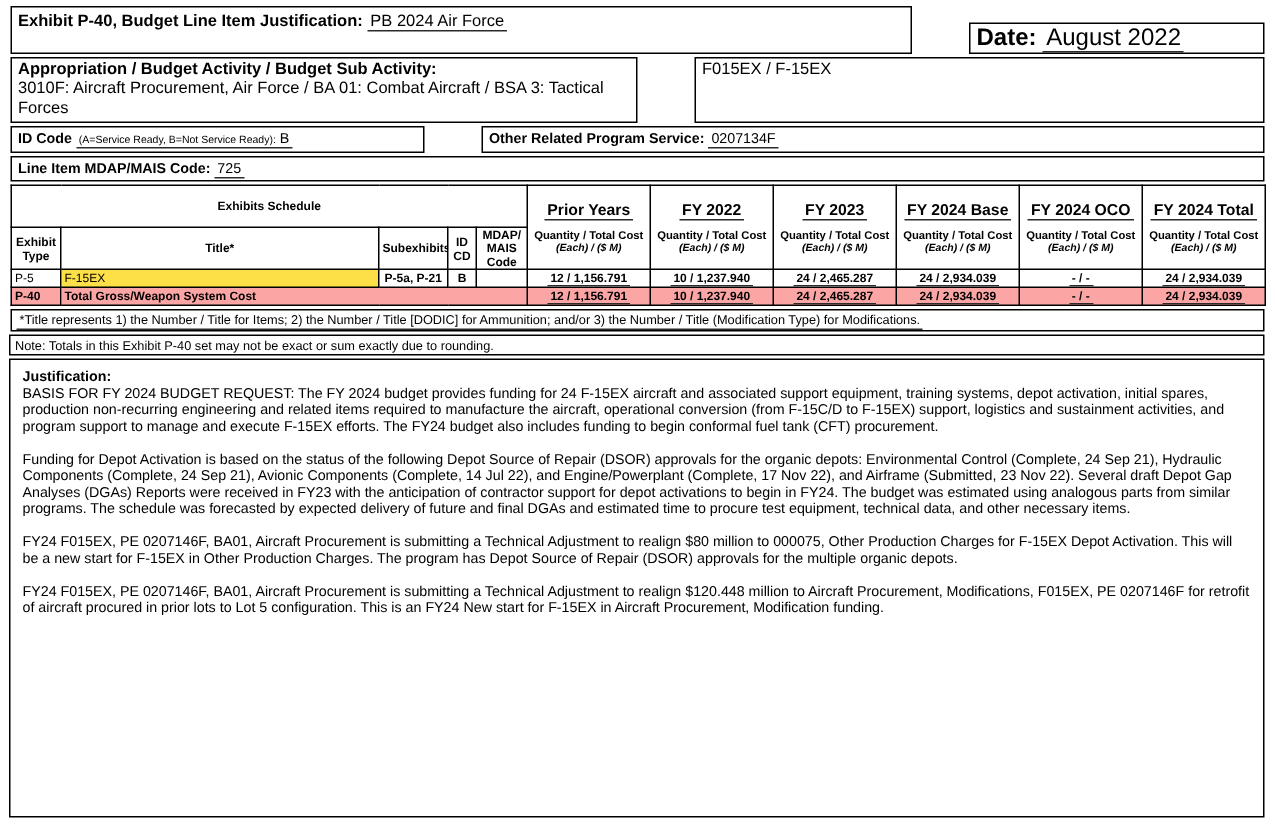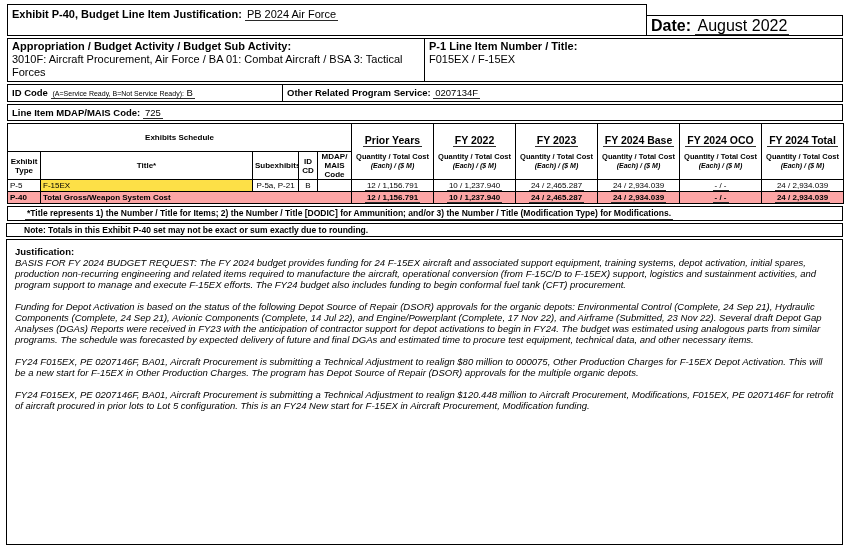--- a/index.html
+++ b/index.html
@@ -4,21 +4,21 @@
 <style>
   * { margin: 0; padding: 0; box-sizing: border-box; }
   html, body { background: #fff; }
   body { font-family: "Liberation Sans", "DejaVu Sans", sans-serif; color: #000; }
   .page {
     width: 850px; height: 549px; background: #fff;
     padding: 4px 7px 4px 7px;
     display: flex; flex-direction: column; gap: 2px;
     overflow: hidden;
   }
-  .hrow { display: flex; align-items: stretch; }
+  .hrow { display: flex; align-items: stretch; gap: 39px; }
   .cell { border: 1px solid #000; padding: 1px 4px; background: #fff; }
   .cell + .cell { border-left: 1px solid #000; margin-left: -1px; }
   .b { font-weight: bold; }
   .uv { border-bottom: 1px solid #2a2a2a; padding: 0 2px; }
 
   
   .row1 .title-cell { flex: 1 1 auto; font-size: 11px; line-height: 17px; }
   .row1 .date-cell  { width: 197px; font-size: 16px; line-height: 17px; margin-top: 11px; }
   .row2 .approp-cell { width: 418px; font-size: 11px; line-height: 13px; padding: 1px 4px 2px 4px; }
   .row2 .p1-cell { flex: 1 1 auto; font-size: 11px; line-height: 13px; padding: 1px 4px; }
@@ -40,31 +40,31 @@
   col.c-subex { width: 46px; }  col.c-idcd { width: 19px; }
   col.c-mdap { width: 34px; }   col.c-fy { width: 82px; }
   .grp-hdr { font-size: 10.5px; font-weight: bold; text-align: center; height: 28px; }
   .fy-cell { vertical-align: top; text-align: center; padding: 0; }
   .fy-label { font-size: 10.5px; font-weight: bold; line-height: 14px; }
   .qty-label { font-size: 7.5px; font-weight: bold; margin-top: 5px; line-height: 9px; }
   .each-label { font-size: 7px; font-style: italic; line-height: 9px; }
   .sub-hdr th { font-size: 8px; text-align: center; height: 25px; line-height: 9px; }
   tr.data-row { height: 12px; margin-left: 20px; }
   tr.data-row td { font-size: 8px; }
-  tr.data-row .num { text-align: center; }
+  tr.data-row .num { text-align: center; font-weight: bold; }
   td.shade-light { background: #fde047; }
   tr.total-row td { background: #fca5a5; font-weight: bold; }
 
   
-  .note { font-size: 8.5px; line-height: 12px; padding: 0 17px; font-weight: bold; }
+  .note { font-size: 8.5px; line-height: 12px; padding: 0 3px; }
   .note .uv { display: inline-block; }
 
   
   .justify-box { flex: 1 1 auto; padding: 6px 8px; font-size: 9.5px; line-height: 11px; }
-  .justify-box p { margin-bottom: 11px; font-style: italic; }
+  .justify-box p { margin-bottom: 11px; }
   .justify-box .jhead { font-weight: bold; }
 </style>
 </head>
 <body>
 
 <div class="page">
 
   <div class="hrow row1">
     <div class="cell title-cell">
       <span class="b">Exhibit P-40, Budget Line Item Justification:</span>
@@ -75,21 +75,20 @@
       <span class="uv">August 2022</span>
     </div>
   </div>
 
   <div class="hrow row2">
     <div class="cell approp-cell">
       <div class="b">Appropriation / Budget Activity / Budget Sub Activity:</div>
       <div>3010F: Aircraft Procurement, Air Force / BA 01: Combat Aircraft / BSA 3: Tactical Forces</div>
     </div>
     <div class="cell p1-cell">
-      <div class="b">P-1 Line Item Number / Title:</div>
       <div>F015EX / F-15EX</div>
     </div>
   </div>
 
   <div class="hrow row3">
     <div class="cell idcode-cell">
       <span class="b">ID Code</span>
       <span class="uv"><span class="tiny">(A=Service Ready, B=Not Service Ready):</span>
       <span>B</span></span>
     </div>

